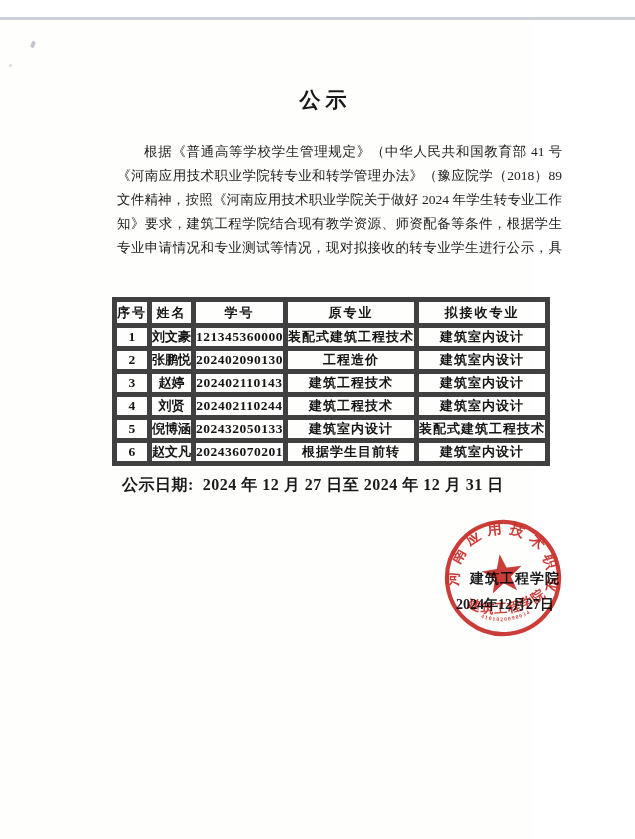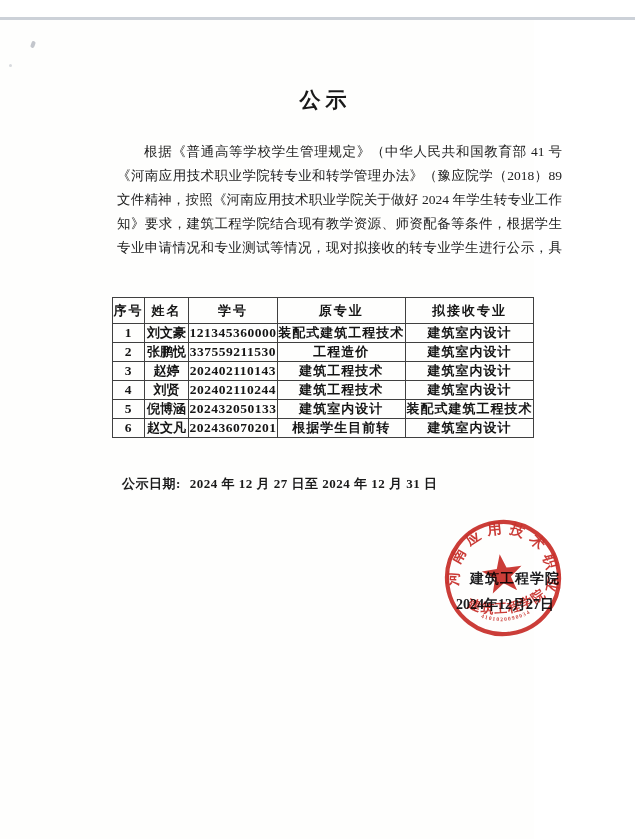--- a/index.html
+++ b/index.html
@@ -47,31 +47,31 @@
     text-align-last: justify;
     overflow: hidden;
   }
   .para-line.indent { text-indent: 27px; }
   .transfer-table {
     position: absolute; left: 112px; top: 280px;
     border-collapse: collapse; table-layout: fixed;
     font-size: 13px; font-weight: 700; color: #151515;
   }
   .transfer-table th, .transfer-table td {
-    border: 1px solid #404040;
+    border: 5px solid #404040;
     text-align: center; vertical-align: middle;
     padding: 0; overflow: hidden; white-space: nowrap;
   }
   .transfer-table th { height: 26px; font-weight: 700; letter-spacing: 2px; }
   .transfer-table td { height: 17px; }
   .transfer-table td.num { letter-spacing: 0.5px; font-size: 13.5px; }
   .transfer-table td.major { letter-spacing: 1px; }
   .info-line {
     position: absolute; left: 122px;
-    font-size: 13px; font-weight: 600; color: #1a1a1a;
+    font-size: 16px; font-weight: 600; color: #1a1a1a;
     white-space: nowrap; letter-spacing: 0.5px;
   }
   .info-line .val { margin-left: 9px; }
   .info-date  { top: 458px; }
   .info-phone { top: 484px; }
   .info-email { top: 509px; }
   .email-link { text-decoration: underline; text-underline-offset: 3px; }
   .sig-dept {
     position: absolute; left: 470px; top: 553px;
     font-size: 14px; font-weight: 600; color: #1d1d1f;
@@ -131,21 +131,21 @@
       <tr>
         <td class="num">1</td>
         <td>刘文豪</td>
         <td class="num">121345360000</td>
         <td class="major">装配式建筑工程技术</td>
         <td class="major">建筑室内设计</td>
       </tr>
       <tr>
         <td class="num">2</td>
         <td>张鹏悦</td>
-        <td class="num">337559211530</td>
+        <td class="num">202402090130</td>
         <td class="major">工程造价</td>
         <td class="major">建筑室内设计</td>
       </tr>
       <tr>
         <td class="num">3</td>
         <td>赵婷</td>
         <td class="num">202402110143</td>
         <td class="major">建筑工程技术</td>
         <td class="major">建筑室内设计</td>
       </tr>

